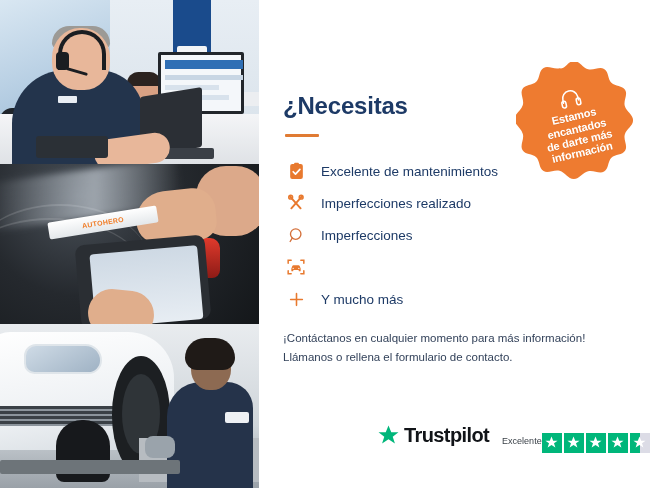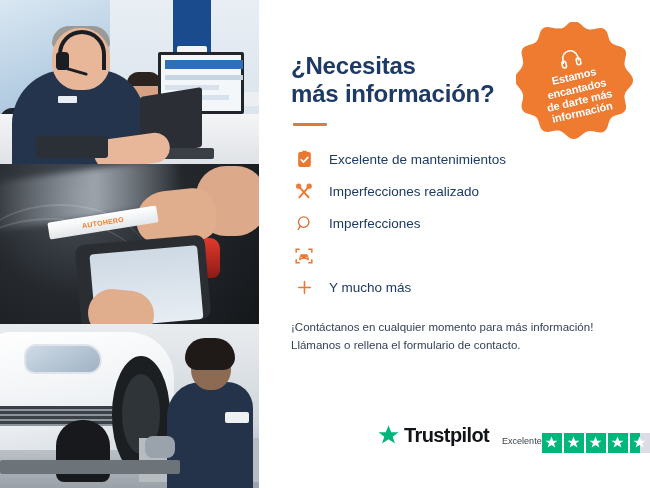--- a/index.html
+++ b/index.html
@@ -249,21 +249,22 @@
   }
   .p3-bench {
     position:absolute; right:0; bottom:6px; width:120px; height:44px;
     background:#b7bcc1;
   }
 
   
   .content {
     position: relative;
     flex: 1 1 auto;
-    padding: 52px 22px 0 32px;
+    padding: 52px 22px 0 24px;
+    margin-top: 40px;
   }
   .heading {
     font-size: 24px;
     line-height: 1.18;
     font-weight: 700;
     color: #1d3a66;
     letter-spacing: -0.2px;
     max-width: 240px;
   }
   .rule {
@@ -421,21 +422,20 @@
       <div class="p3-glove"></div>
       <div class="p3-lift"></div>
     </div>
 
   </div>
 
   <div class="content">
 
     <h1 class="heading">
       <span>¿Necesitas</span><br>
-      <span>más información?</span>
     </h1>
 
     <div class="rule"></div>
 
     <ul class="features">
 
       <li class="feature">
         <span class="ic">
           <svg viewBox="0 0 24 24" width="19" height="19">
             <rect x="4" y="2.5" width="16" height="19" rx="2.6" fill="#e8792e"></rect>

